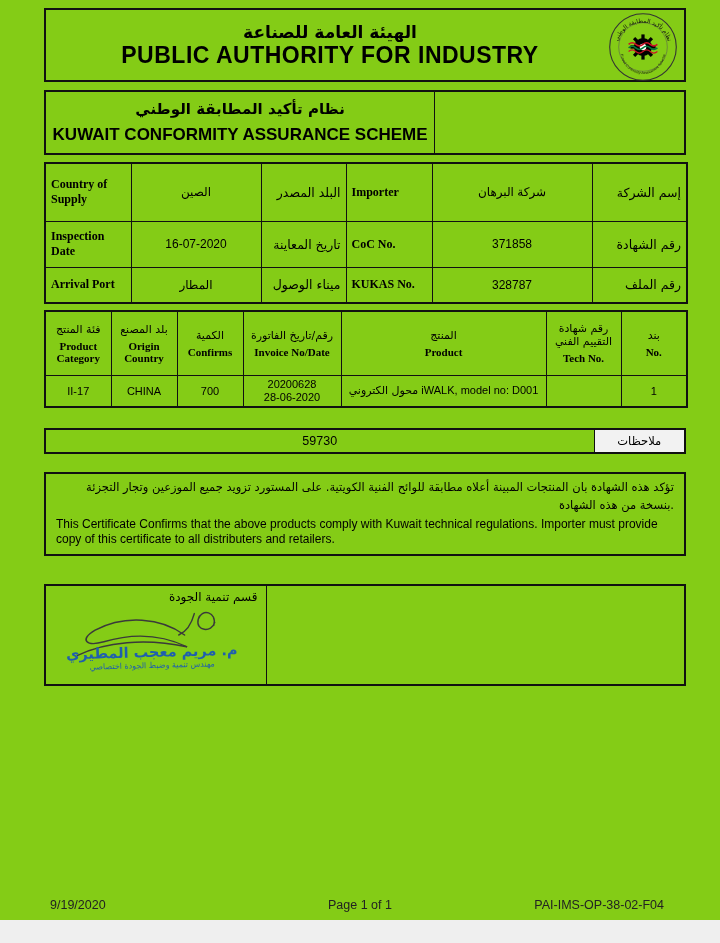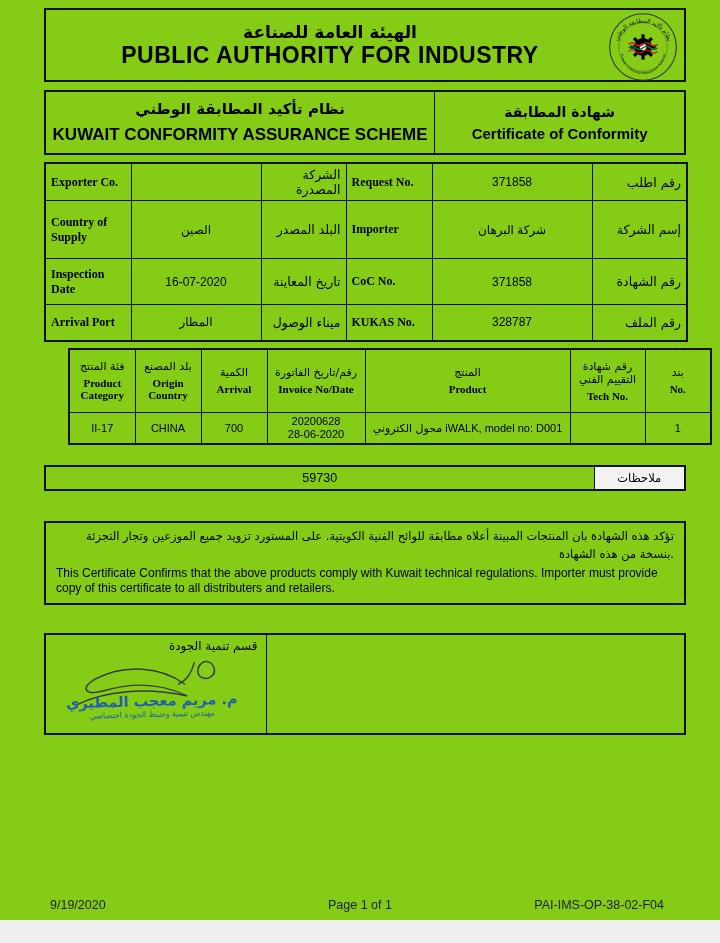--- a/index.html
+++ b/index.html
@@ -48,37 +48,37 @@
   .info-table td { padding: 3px 5px; }
   .lbl-en { font-weight: bold; font-size: 12px; text-align: left; }
   .lbl-ar { font-size: 12.5px; text-align: right; direction: rtl; }
   .val { font-family: "Liberation Sans", sans-serif; font-size: 12px; text-align: center; }
   .info-r1 td { height: 34px; }
   .info-r2 td { height: 58px; }
   .info-r3 td { height: 46px; }
   .info-r4 td { height: 36px; }
 
   
-  .product-table { margin-top: 6px; margin-left: 24px; }
+  .product-table { margin-top: 6px; }
   .product-table td { text-align: center; padding: 2px 3px; }
   .ph { height: 64px; }
   .ph .h-ar { font-size: 11px; display: block; margin-bottom: 4px; }
   .ph .h-en { font-size: 11px; font-weight: bold; display: block; }
   .pd td { height: 28px; font-family: "Liberation Sans", sans-serif; font-size: 11px; }
   .invoice-line { display: block; line-height: 1.2; }
   .prod-cell span { font-size: 11px; }
 
   
   .notes-table { margin-top: 20px; }
   .notes-table td { height: 24px; text-align: center; }
   .notes-value { font-family: "Liberation Sans", sans-serif; font-size: 12.5px; text-align: right; padding: 2px 8px; }
   .notes-label { width: 91px; font-size: 11.5px; text-align: center; background: #f2f2f2; }
 
   
-  .confirm-box { border: 2px solid #111; margin-top: 30px; padding: 5px 10px 7px 10px; }
+  .confirm-box { border: 2px solid #111; margin-top: 18px; padding: 5px 10px 7px 10px; }
   .confirm-ar { direction: rtl; font-size: 11.5px; line-height: 1.55; text-align: right; }
   .confirm-en { font-family: "Liberation Sans", sans-serif; font-size: 12px; line-height: 1.25; margin-top: 2px; }
 
   
   .sig-table { margin-top: 28px; }
   .sig-table td { height: 100px; vertical-align: top; }
   .sig-cell { width: 221px; position: relative; }
   .sig-dept { font-size: 12px; text-align: right; direction: rtl; padding: 4px 8px 0 0; }
   .sig-scribble { position: absolute; left: 4px; top: 14px; }
   .stamp { position: absolute; left: 16px; top: 58px; width: 180px; text-align: center; transform: rotate(-1.5deg); }
@@ -135,44 +135,32 @@
           </g>
         </svg>
       </div>
     </div>
 
     <div class="scheme-box">
       <div class="scheme-cell scheme-left">
         <div class="scheme-ar ar">نظام تأكيد المطابقة الوطني</div>
         <div class="scheme-en">KUWAIT CONFORMITY ASSURANCE SCHEME</div>
       </div>
-      <div class="scheme-cell scheme-right">
-        <div class="scheme-ar ar">شهادة المطابقة</div>
-        <div class="scheme-en">Certificate of Conformity</div>
-      </div>
     </div>
 
     <table class="tbl info-table">
       <colgroup>
         <col style="width:86px">
           <col style="width:130px">
           <col style="width:85px">
         <col style="width:86px">
           <col style="width:160px">
           <col style="width:95px">
       </colgroup>
       <tbody>
-          <tr class="info-r1">
-        <td class="lbl-en">Exporter Co.</td>
-        <td class="val ar"></td>
-        <td class="lbl-ar ar">الشركة المصدرة</td>
-        <td class="lbl-en">Request No.</td>
-        <td class="val">371858</td>
-        <td class="lbl-ar ar">رقم اطلب</td>
-      </tr>
       <tr class="info-r2">
         <td class="lbl-en">Country of Supply</td>
         <td class="val ar">الصين</td>
         <td class="lbl-ar ar">البلد المصدر</td>
         <td class="lbl-en">Importer</td>
         <td class="val ar">شركة البرهان</td>
         <td class="lbl-ar ar">إسم الشركة</td>
       </tr>
       <tr class="info-r3">
         <td class="lbl-en">Inspection Date</td>
@@ -208,21 +196,21 @@
         <td>
           <span class="h-ar ar">فئة المنتج</span>
           <span class="h-en">Product Category</span>
         </td>
         <td>
           <span class="h-ar ar">بلد المصنع</span>
           <span class="h-en">Origin Country</span>
         </td>
         <td>
           <span class="h-ar ar">الكمية</span>
-          <span class="h-en">Arrival</span>
+          <span class="h-en">Confirms</span>
         </td>
         <td>
           <span class="h-ar ar">رقم/تاريخ الفاتورة</span>
           <span class="h-en">Invoice No/Date</span>
         </td>
         <td>
           <span class="h-ar ar">المنتج</span>
           <span class="h-en">Product</span>
         </td>
         <td>

